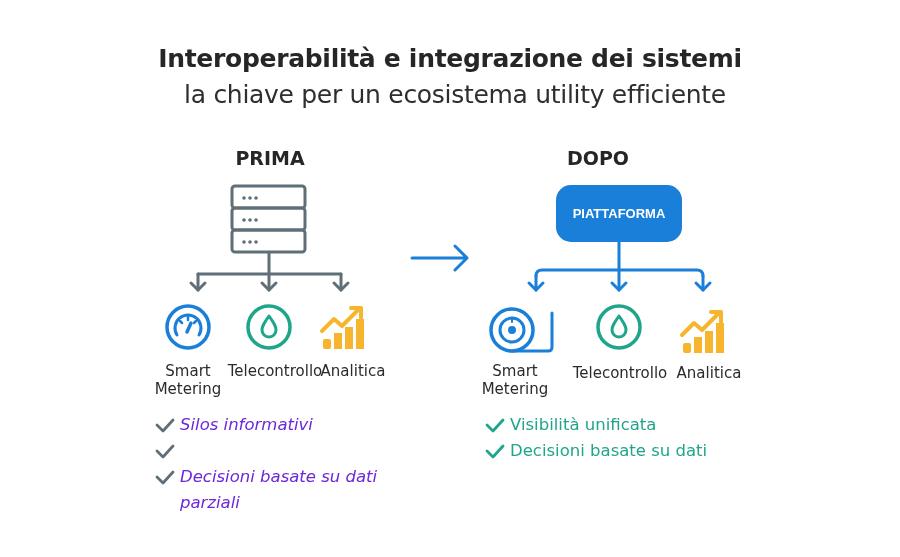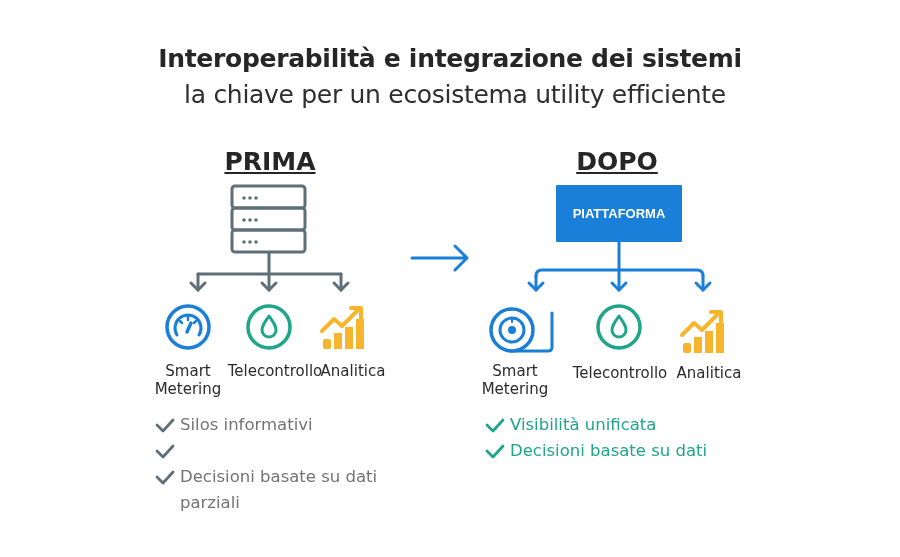--- a/index.html
+++ b/index.html
@@ -10,33 +10,33 @@
   .abs { position: absolute; }
   .title {
     left: 0; width: 900px; top: 44px; text-align: center;
     font-size: 25px; font-weight: bold; color: #262626; letter-spacing: -0.3px;
   }
   .subtitle {
     left: 0; width: 910px; top: 80px; text-align: center;
     font-size: 25px; color: #2e2e2e; letter-spacing: -0.3px;
   }
   .col-head {
-    font-size: 25px; font-weight: bold; color: #262626; text-align: center; width: 200px; text-decoration: underline;
+    font-size: 19px; font-weight: bold; color: #262626; text-align: center; width: 200px;
   }
   .platform {
     left: 556px; top: 185px; width: 126px; height: 57px; background: #1a7fd9;
-    border-radius: 1px; color: #fff; font-weight: bold; font-size: 13px; line-height: 19px;
+    border-radius: 15px; color: #fff; font-weight: bold; font-size: 13px; line-height: 19px;
     text-align: center; display: flex; flex-direction: column; justify-content: center;
     font-family: "Liberation Sans", sans-serif;
   }
   .lbl { font-size: 15px; text-align: center; color: #2b2b2b; line-height: 18px; }
   .list { font-size: 16.5px; line-height: 26px; }
   .list .item { display: flex; align-items: flex-start; }
   .list .chk { width: 26px; flex: 0 0 26px; }
-  .list.before { color: #737373; }
+  .list.before { color: #6d28d9; font-style: italic; }
   .list.after { color: #1fa58a; }
   svg { position: absolute; overflow: visible; }
 </style>
 </head>
 <body>
 
 <div class="abs title">Interoperabilità e integrazione dei sistemi</div>
 <div class="abs subtitle">la chiave per un ecosistema utility efficiente</div>
 
 <div class="abs col-head" style="left:170px; top:147px;">PRIMA</div>
@@ -125,21 +125,21 @@
       <div>Decisioni basate su dati</div>
       <div>parziali</div>
     </div>
   </div>
 </div>
 
 <svg style="left:408px;top:238px;" width="64" height="40">
   <path d="M4 20 H58 M47 8 L59 20 L47 32" fill="none" stroke="#1a7fd9" stroke-width="3" stroke-linecap="round" stroke-linejoin="round"></path>
 </svg>
 
-<div class="abs col-head" style="left:517px; top:147px;">DOPO</div>
+<div class="abs col-head" style="left:498px; top:147px;">DOPO</div>
 
 <div class="abs platform">
   <div>PIATTAFORMA</div>
 </div>
 
 <svg style="left:0;top:0;" width="900" height="557">
   <g fill="none" stroke="#1a7fd9" stroke-width="3" stroke-linecap="round" stroke-linejoin="round">
     <path d="M619 242 V270"></path>
     <path d="M536 276 Q536 270 542 270 H697 Q703 270 703 276"></path>
     <path d="M536 276 V290"></path>

